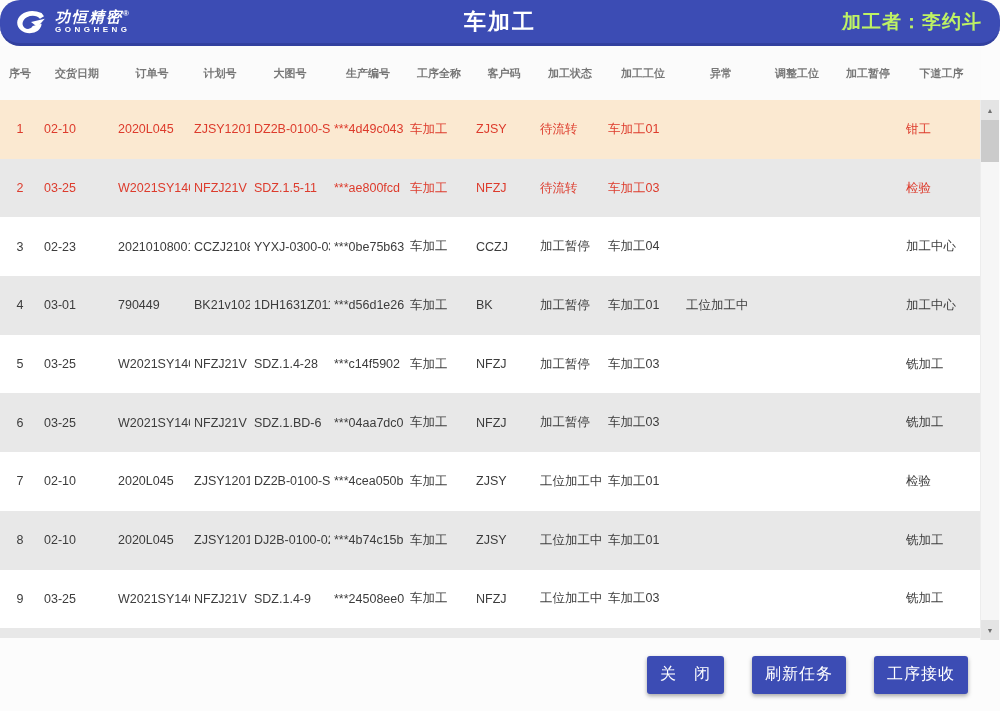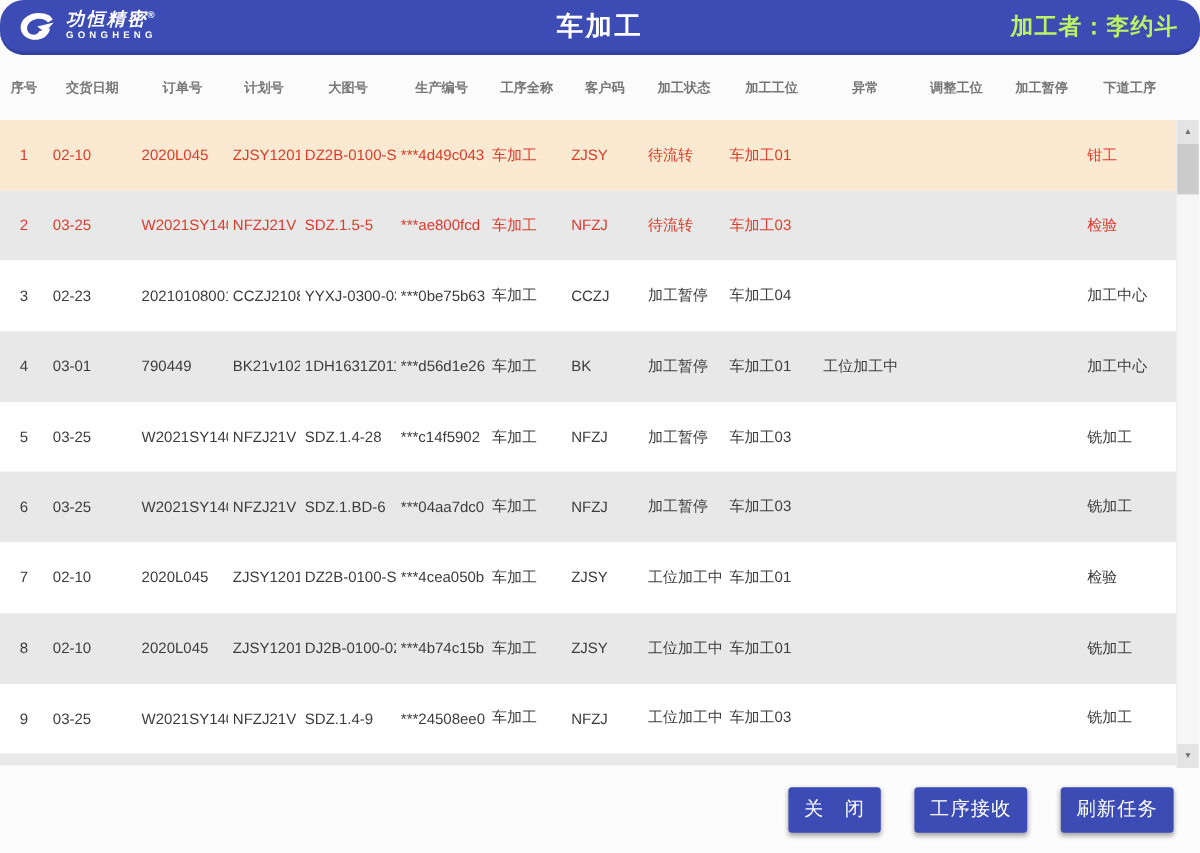--- a/index.html
+++ b/index.html
@@ -86,21 +86,21 @@
   .scroll-btn.up{top:0;}
   .scroll-btn.down{bottom:0;}
   .scroll-thumb{
     position:absolute;left:0;top:20px;width:18px;height:42px;
     background:#cbcbcb;
   }
   
   .footer{
     position:absolute;left:0;right:0;bottom:0;height:73px;
     display:flex;align-items:center;justify-content:flex-end;
-    gap:28px;padding-right:22px;box-sizing:border-box;
+    gap:28px;padding-right:32px;box-sizing:border-box;
     background:transparent;
   }
   .btn{
     min-width:76px;height:38px;
     background:var(--accent,#3c4cb4);
     color:#fff;border:none;border-radius:3px;
     font-family:inherit;font-size:16px;letter-spacing:1px;
     padding:0 13px;
     box-shadow:0 2px 4px rgba(0,0,0,.35);
     cursor:pointer;
@@ -160,21 +160,21 @@
         <div class="td"></div>
         <div class="td"></div>
         <div class="td"></div>
         <div class="td">钳工</div>
       </div>
       <div class="tr band-gray tone-red" style="grid-template-columns: 40px 74px 76px 60px 80px 76px 66px 64px 68px 78px 78px 74px 68px 79px;">
         <div class="td first">2</div>
         <div class="td">03-25</div>
         <div class="td">W2021SY140</div>
         <div class="td">NFZJ21V</div>
-        <div class="td">SDZ.1.5-5</div>
+        <div class="td">SDZ.1.5-11</div>
         <div class="td">***ae800fcd</div>
         <div class="td">车加工</div>
         <div class="td">NFZJ</div>
         <div class="td">待流转</div>
         <div class="td">车加工03</div>
         <div class="td"></div>
         <div class="td"></div>
         <div class="td"></div>
         <div class="td">检验</div>
       </div>
@@ -313,17 +313,17 @@
         <span>▲</span>
       </div>
     <div class="scroll-thumb"></div>
     <div class="scroll-btn down">
         <span>▼</span>
       </div>
   </div>
 
   <div class="footer">
     <button class="btn">关　闭</button>
+    <button class="btn">刷新任务</button>
     <button class="btn">工序接收</button>
-    <button class="btn">刷新任务</button>
   </div>
 
 </div>
 
 </body></html>

